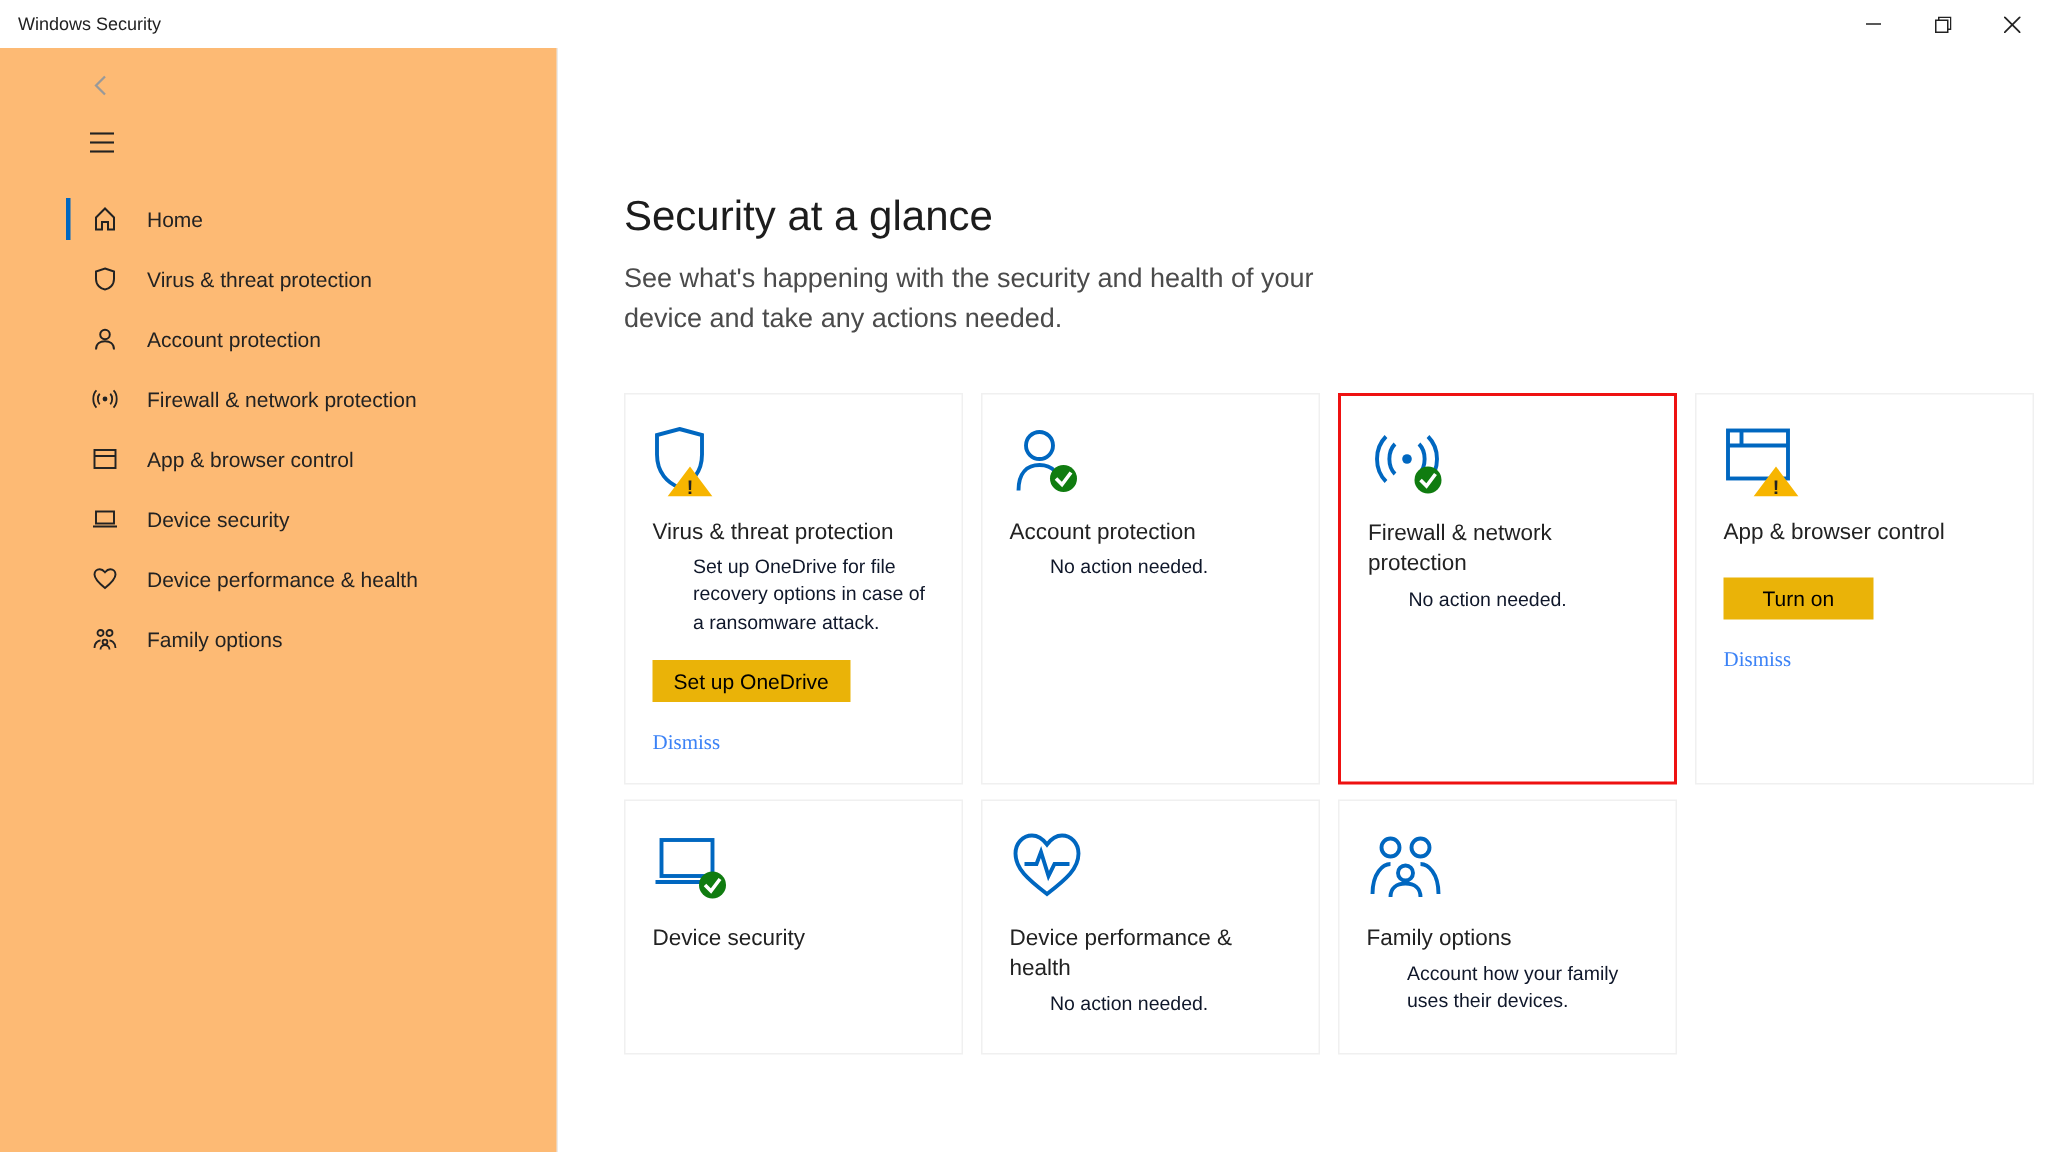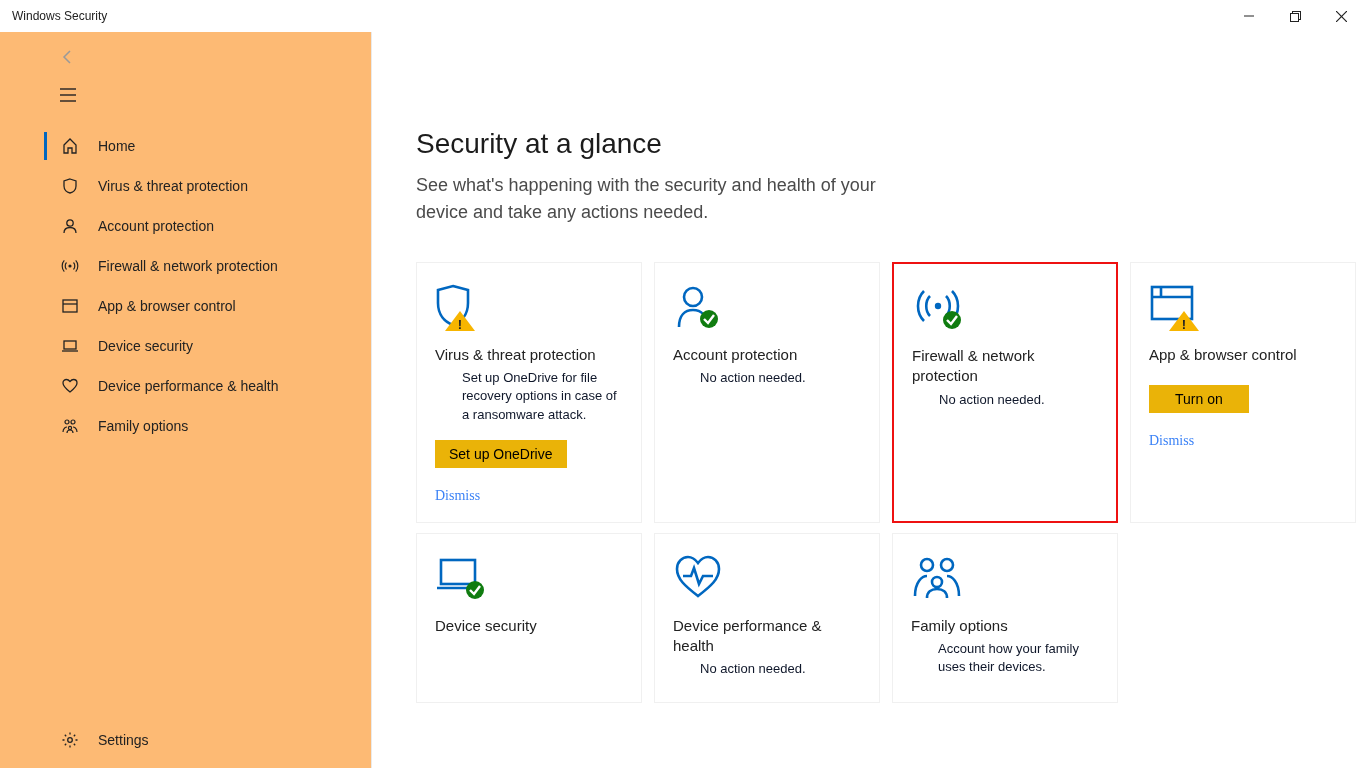--- a/index.html
+++ b/index.html
@@ -144,31 +144,20 @@
               <circle cx="6" cy="5" r="2" fill="none" stroke="#222" stroke-width="1.2"></circle>
               <circle cx="12" cy="5" r="2" fill="none" stroke="#222" stroke-width="1.2"></circle>
               <circle cx="9" cy="11" r="1.6" fill="none" stroke="#222" stroke-width="1.2"></circle>
               <path d="M2 15 C2 11 5 10 6 10 M16 15 C16 11 13 10 12 10 M6 16 C6 14 7.5 13 9 13 C10.5 13 12 14 12 16" fill="none" stroke="#222" stroke-width="1.2"></path>
             </svg>
         </span>
         <span>Family options</span>
       </div>
     </div>
 
-    <div class="sidebar-bottom">
-      <div class="nav-item">
-        <span class="nav-icon">
-          <svg width="18" height="18" viewBox="0 0 18 18">
-              <circle cx="9" cy="9" r="2.3" fill="none" stroke="#222" stroke-width="1.3"></circle>
-              <path d="M9 1.5 V3.5 M9 14.5 V16.5 M1.5 9 H3.5 M14.5 9 H16.5 M3.8 3.8 L5.2 5.2 M12.8 12.8 L14.2 14.2 M3.8 14.2 L5.2 12.8 M12.8 5.2 L14.2 3.8" stroke="#222" stroke-width="1.3"></path>
-            </svg>
-        </span>
-        <span>Settings</span>
-      </div>
-    </div>
   </div>
 
   <div class="content">
     <h1 class="page-title">Security at a glance</h1>
     <p class="page-subtitle">See what's happening with the security and health of your device and take any actions needed.</p>
 
     <div class="cards">
 
       <div class="card" style="min-height:260px">
         <div class="card-icon">

